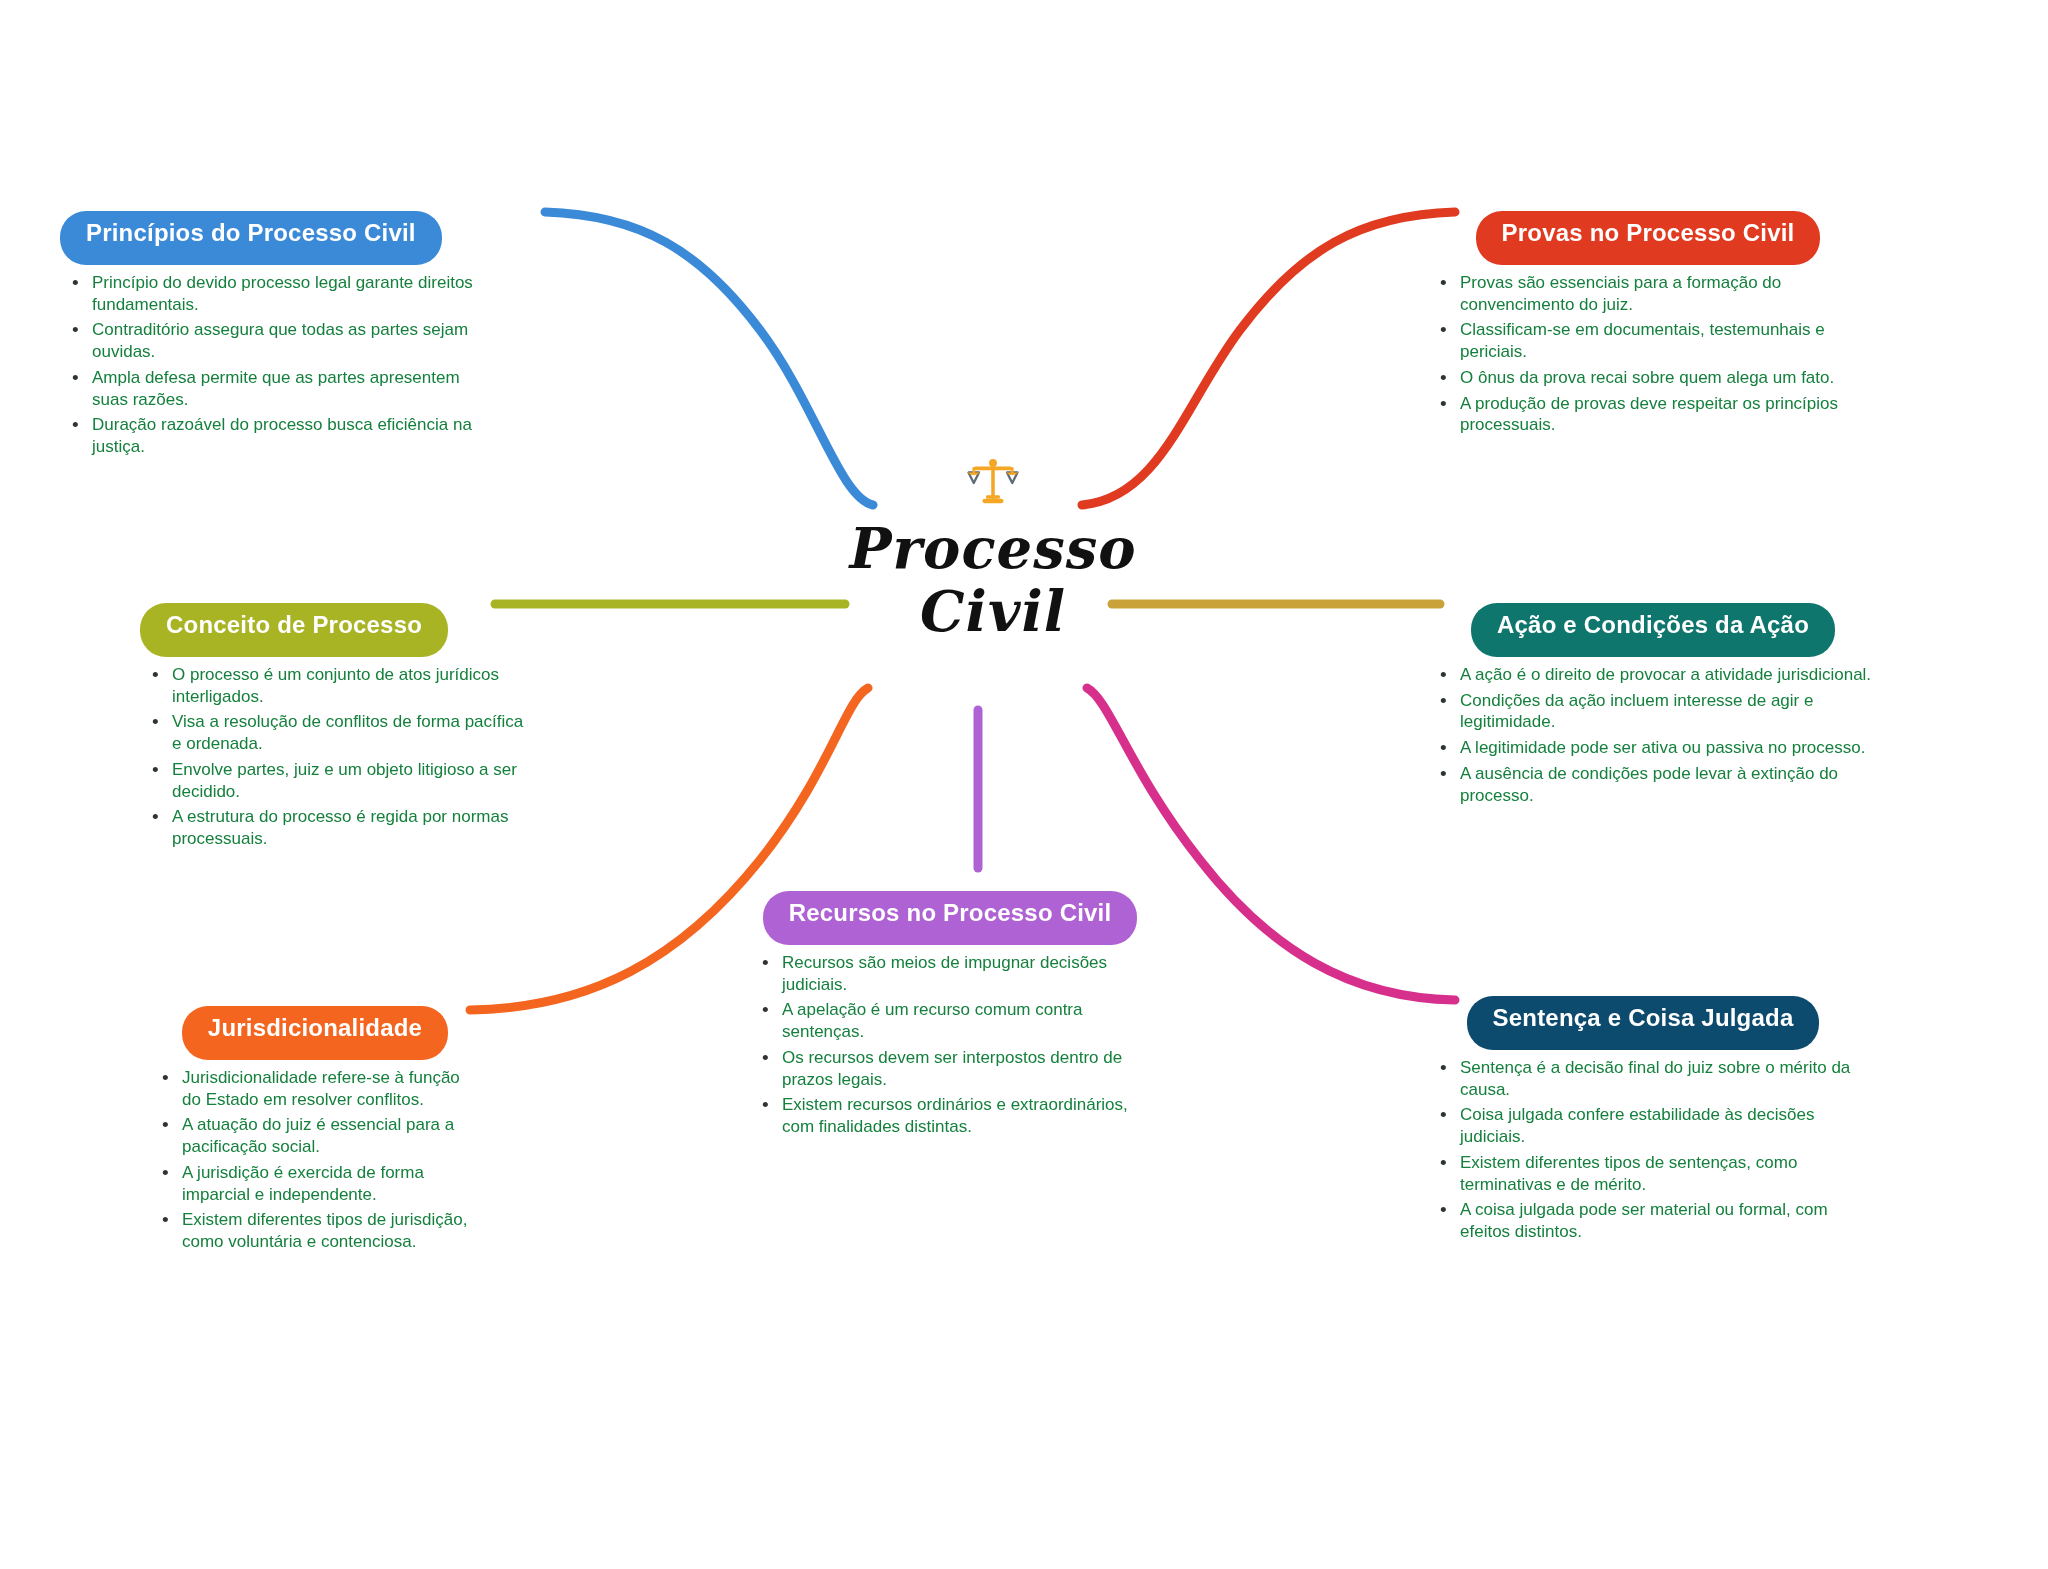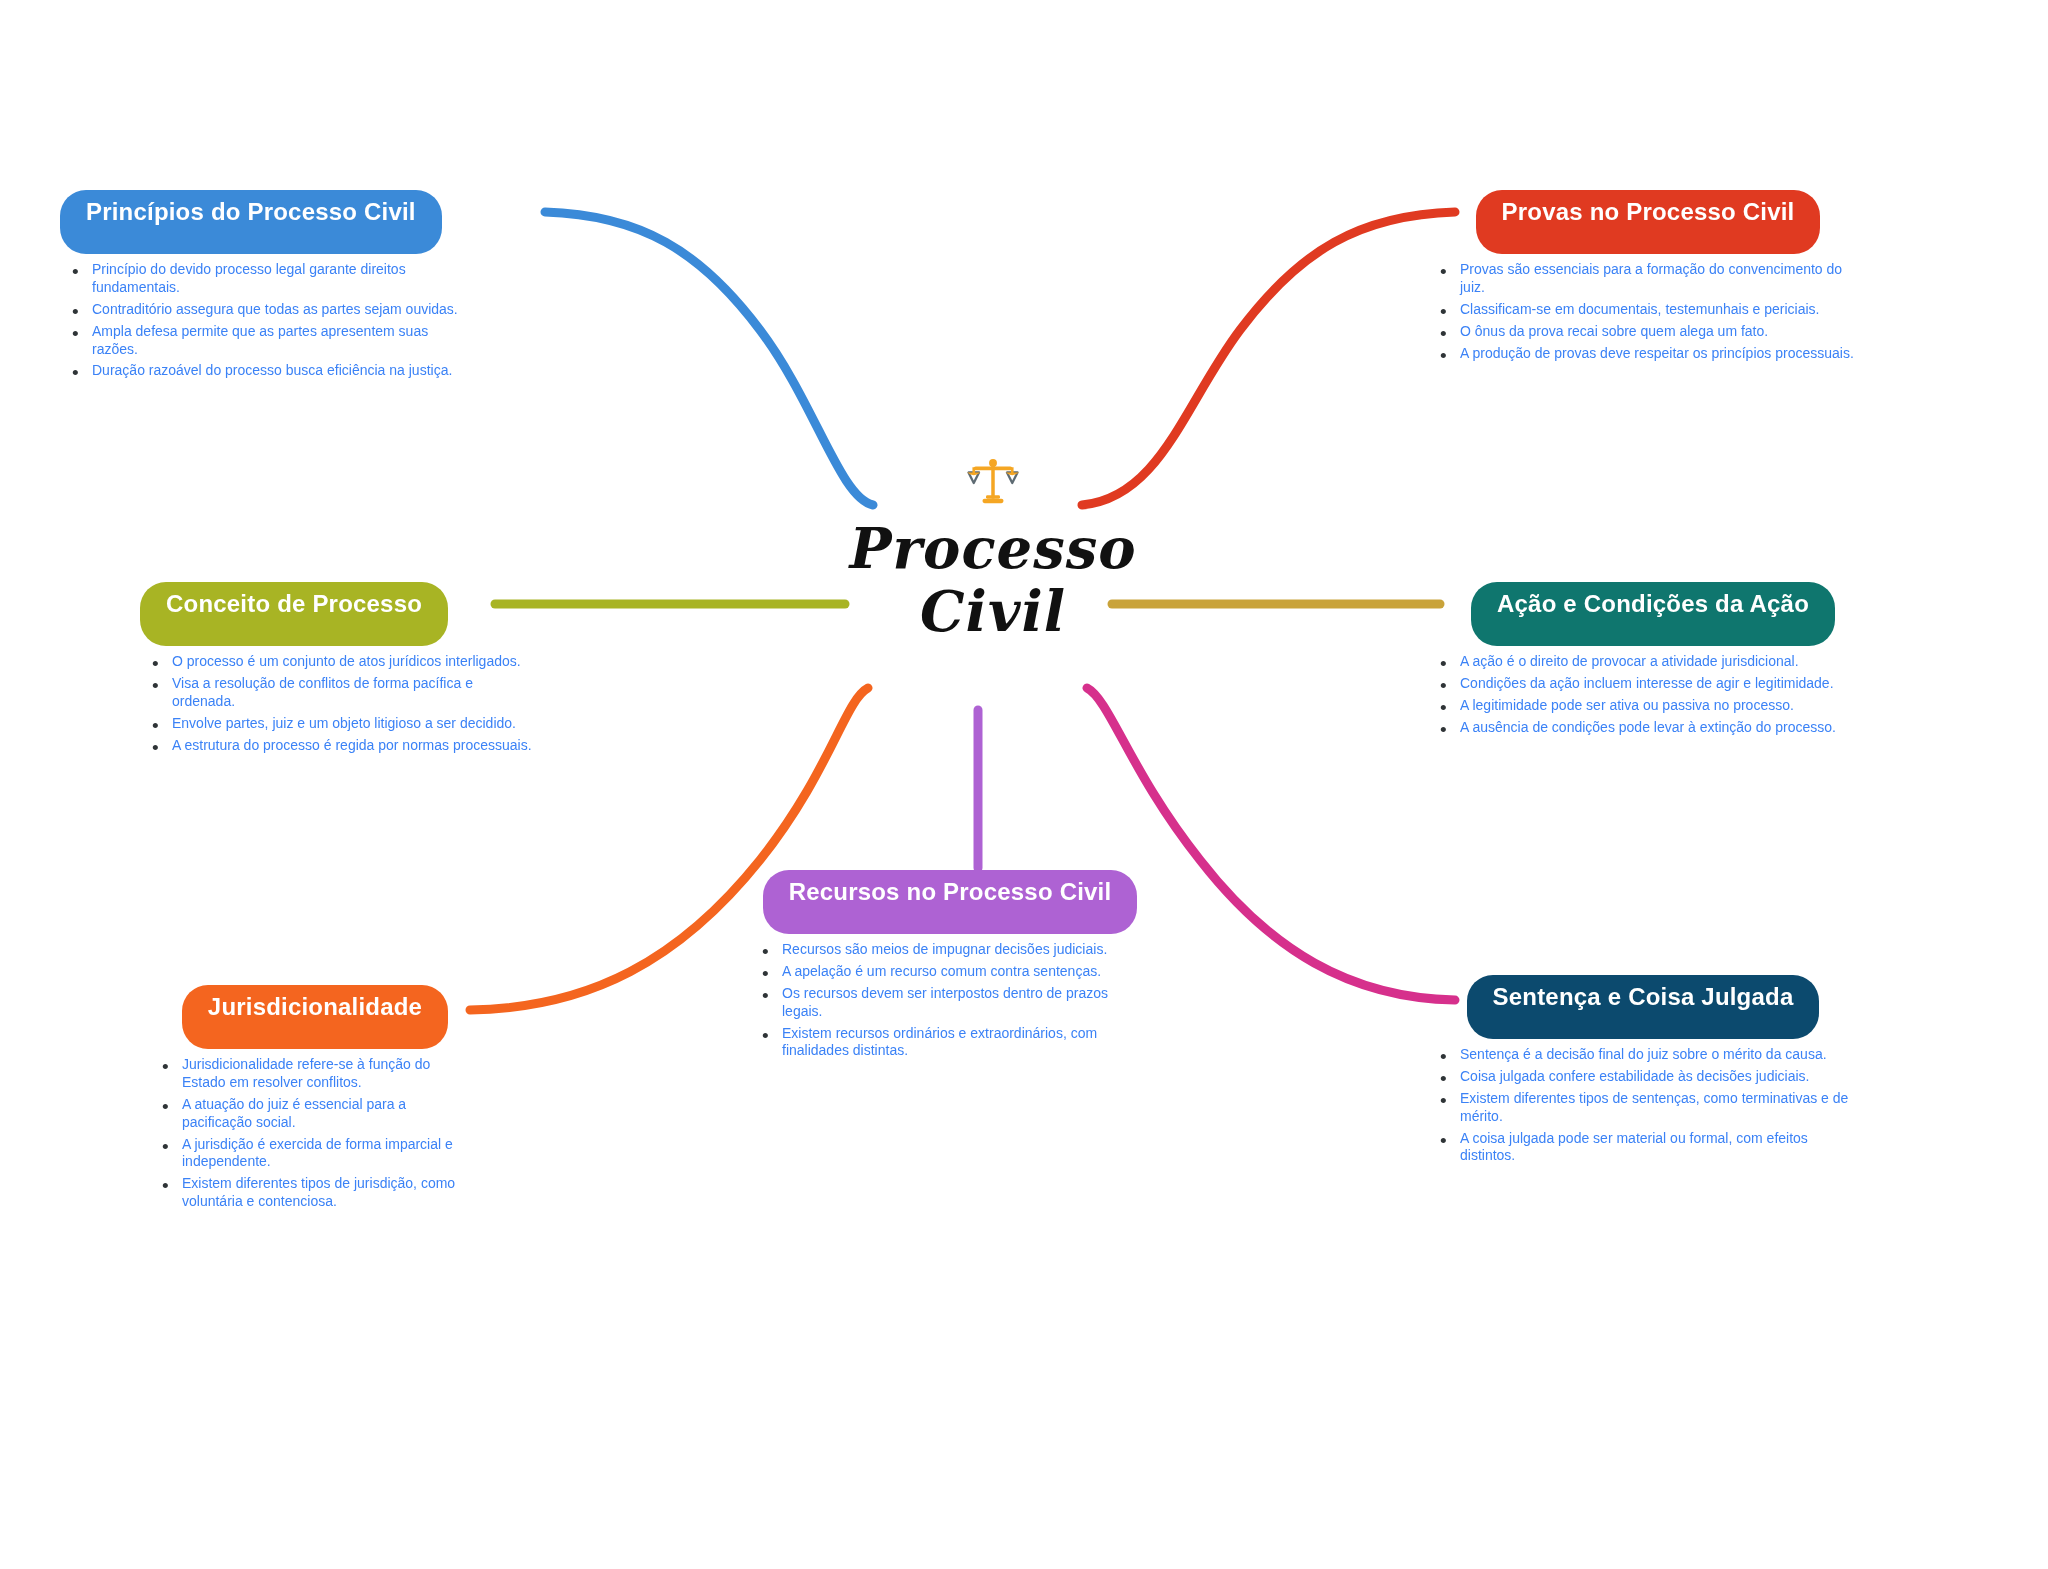--- a/index.html
+++ b/index.html
@@ -52,43 +52,44 @@
   }
 
   
   .branch {
     position: absolute;
     width: 440px;
   }
   .pill {
     display: inline-block;
     border-radius: 26px;
-    padding: 9px 26px 28px 26px;
+    padding: 9px 26px 18px 26px;
     color: #ffffff;
     font-weight: 700;
     font-size: 24px;
     line-height: 1.12;
     letter-spacing: .2px;
     white-space: nowrap;
+    margin-top: 21px;
   }
   .pill-wrap { display: block; }
   .pill-wrap.center { text-align: center; }
 
   ul.bullets {
     list-style: none;
     margin-top: 7px;
     padding: 0 4px 0 10px;
   }
   ul.bullets li {
     position: relative;
     padding-left: 22px;
     margin-bottom: 4px;
-    font-size: 14px;
+    font-size: 17px;
     line-height: 1.28;
-    color: #3b82f6;
+    color: #15803d;
   }
   ul.bullets li::before {
     content: "\2022";
     position: absolute;
     left: 2px;
     top: -1px;
     font-size: 19px;
     color: #2F3437;
   }
 

